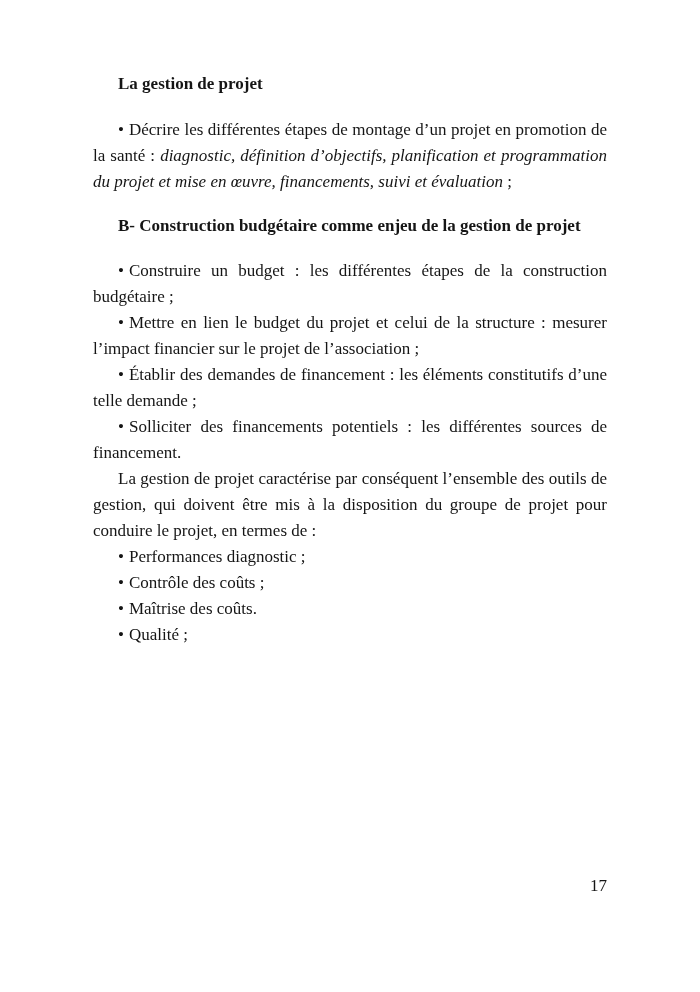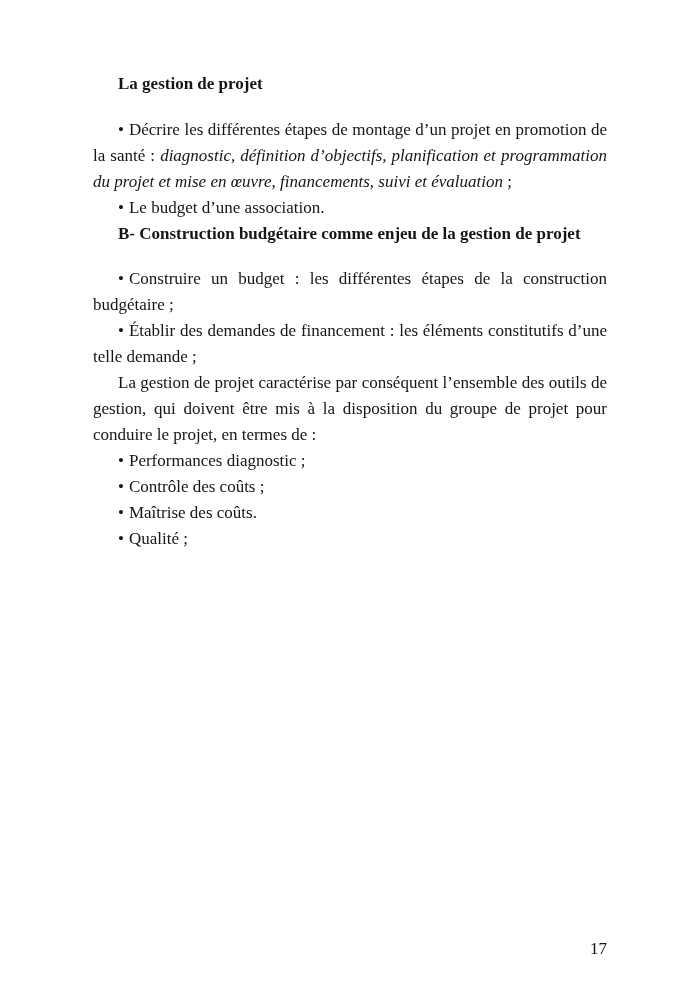--- a/index.html
+++ b/index.html
@@ -43,51 +43,52 @@
   .marker {
     margin-right: 5px;
   }
   em {
     font-style: italic;
     font-family: Liberation Serif, serif;
   }
   .sp-21 { margin-top: 21px; }
   .sp-20 { margin-top: 20px; }
   .sp-19 { margin-top: 19px; }
-  .sp-18 { }
+  .sp-18 { margin-top: 18px; }
   .sp-14 { }
   .pagenum {
     position: absolute;
-    top: 936px;
+    top: 873px;
     right: 93px;
     font-size: 17px;
     line-height: 26px;
   }
 </style>
 </head>
 <body>
 
 <div class="page">
   <div class="content">
 
     <p class="title">La gestion de projet</p>
 
 
 
     <p class="para indent sp-20"><span class="marker">•</span><span>Décrire les différentes étapes de montage d’un projet en promotion de la santé : </span><em>diagnostic, définition d’objectifs, planification et programmation du projet et mise en œuvre, financements, suivi et évaluation</em><span> ;</span></p>
 
-    <p class="para indent"><span class="marker">•</span><span>Le budget d’une association.</span></p>
 
     <p class="heading sp-18">B- Construction budgétaire comme enjeu de la gestion de projet</p>
 
     <p class="para indent sp-19"><span class="marker">•</span><span>Construire un budget : les différentes étapes de la construction budgétaire ;</span></p>
 
+    <p class="para indent"><span class="marker">•</span><span>Mettre en lien le budget du projet et celui de la structure : mesurer l’impact financier sur le projet de l’association ;</span></p>
 
     <p class="para indent"><span class="marker">•</span><span>Établir des demandes de financement : les éléments constitutifs d’une telle demande ;</span></p>
 
+    <p class="para indent"><span class="marker">•</span><span>Solliciter des financements potentiels : les différentes sources de financement.</span></p>
 
     <p class="para indent sp-14">La gestion de projet caractérise par conséquent l’ensemble des outils de gestion, qui doivent être mis à la disposition du groupe de projet pour conduire le projet, en termes de :</p>
 
     <p class="para indent"><span class="marker">•</span><span>Performances diagnostic ;</span></p>
 
     <p class="para indent"><span class="marker">•</span><span>Contrôle des coûts ;</span></p>
 
     <p class="para indent"><span class="marker">•</span><span>Maîtrise des coûts.</span></p>
 
     <p class="para indent"><span class="marker">•</span><span>Qualité ;</span></p>

